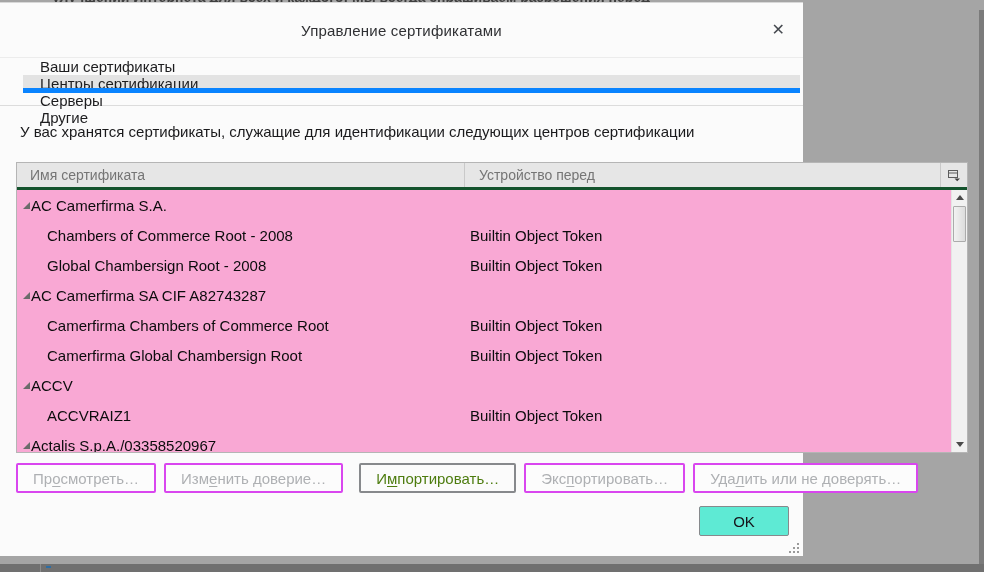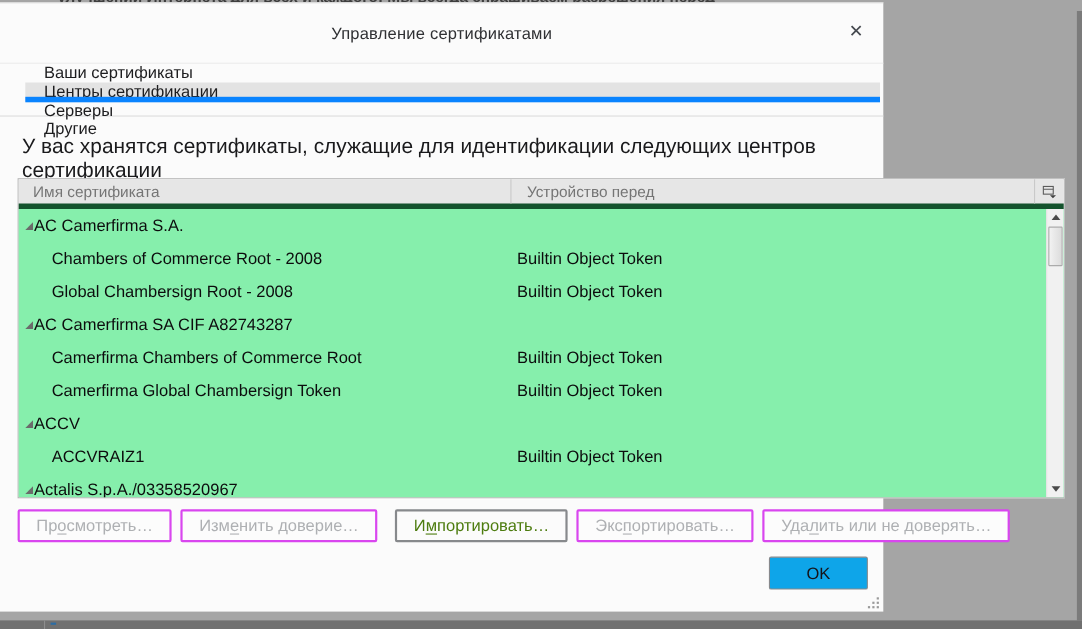--- a/index.html
+++ b/index.html
@@ -20,31 +20,31 @@
 
   .titlebar { position:relative; height:55px; border-bottom:1px solid #ececec; display:flex; align-items:center; justify-content:center; }
   .title { font-size:15px; color:#2f3033; letter-spacing:.2px; }
   .close { position:absolute; right:14px; top:50%; transform:translateY(-50%); font-size:16px; color:#45494f; cursor:pointer; line-height:1; padding:4px; }
 
   .tabs { display:flex; align-items:stretch; height:48px; padding-left:23px; border-bottom:1px solid #dcdcdc;flex-direction:column; }
   .tab { position:relative; display:flex; align-items:center; padding:0 17px; margin-right:3px; font-size:15px; color:#1d1d1f; cursor:pointer; }
   .tab.active { background:#e3e3e3; }
   .tab.active::after { content:""; position:absolute; left:0; right:0; bottom:-1px; height:5px; background:#0a84ff; }
 
-  .desc { margin:17px 0 12px 20px; font-size:19px; color:#1a1a1c; }
+  .desc { margin:17px 0 12px 20px; font-size:15px; color:#1a1a1c; }
 
   
   .table { position:absolute; left:16px; top:159px; width:952px; height:291px; border:1px solid #b5b5b5; background:#fff; }
-  .thead { display:flex; height:27px; background:#e6e6e6; border-bottom:5px solid #14532d; align-items:center; }
+  .thead { display:flex; height:27px; background:#e6e6e6; border-bottom:3px solid #14532d; align-items:center; }
   .th { font-size:14px; color:#757575; height:100%; display:flex; align-items:center; }
   .th-name { width:447px; padding-left:13px; }
   .th-token { flex:1; padding-left:14px; border-left:1px solid #c9c9c9; }
   .th-picker { width:27px; height:100%; display:flex; align-items:center; justify-content:center; border-left:1px solid #c9c9c9; cursor:pointer; }
 
-  .tbody { position:relative; height:262px; overflow:hidden; background:#86efac; }
+  .tbody { position:relative; height:262px; overflow:hidden; background:#f9a8d4; }
   .rows { margin-right:16px; }
   .row { display:flex; align-items:center; height:30px; font-size:15px; color:#0c0c0d; cursor:default; }
   .cell-name { width:447px; display:flex; align-items:center; overflow:hidden; white-space:nowrap; }
   .row.group .cell-name { padding-left:5px; }
   .row.leaf .cell-name { padding-left:30px; }
   .twisty { width:9px; height:9px; margin-right:0px; flex:none; }
   .cell-token { flex:1; padding-left:6px; white-space:nowrap; }
 
   
   .scrollbar { position:absolute; right:0; top:0; width:16px; height:262px; background:#f1f1f1; border-left:1px solid #e4e4e4; }
@@ -54,21 +54,21 @@
   .tri-down { width:0; height:0; border-left:4px solid transparent; border-right:4px solid transparent; border-top:5px solid #4a4a4a; }
   .sb-thumb { position:absolute; left:1px; top:16px; width:13px; height:36px; background:linear-gradient(90deg,#f2f2f2,#dcdcdc); border:1px solid #ababab; border-radius:1px; cursor:pointer; }
 
   
   .btn-row { position:absolute; left:16px; top:460px; display:flex; }
   .btn { height:30px; padding:0 15px; margin-right:8px; font-size:15px; background:#fcfcfc; border:2px solid #d946ef; border-radius:2px; color:#aeb0b3; font-family:inherit; cursor:default; white-space:nowrap; }
   .btn.enabled { color:#4d7c0f; border-color:#87898c; background:#fbfbfb; cursor:pointer; }
   .btn .ak { text-decoration:underline; text-underline-offset:2px; }
   .btn-import-gap { margin-left:8px; }
 
-  .ok-btn { position:absolute; right:14px; top:503px; width:90px; height:30px; font-size:15px; font-family:inherit; color:#15141a; background:#0ea5e9; border:1px solid #87898c; border-radius:2px; cursor:pointer; }
+  .ok-btn { position:absolute; right:14px; top:503px; width:90px; height:30px; font-size:15px; font-family:inherit; color:#15141a; background:#5eead4; border:1px solid #87898c; border-radius:2px; cursor:pointer; }
 
   .resize-grip { position:absolute; right:4px; bottom:3px; width:10px; height:10px; }
   .resize-grip i { position:absolute; width:2px; height:2px; background:#9a9a9a;
     box-shadow: 0 0 0 0 #9a9a9a, -4px 4px 0 0 #9a9a9a, 0 4px 0 0 #9a9a9a, -8px 8px 0 0 #9a9a9a, -4px 8px 0 0 #9a9a9a, 0 8px 0 0 #9a9a9a;
     right:0; top:0; }
 </style>
 </head>
 <body>
 
 <div class="page">
@@ -150,21 +150,21 @@
 
           <div class="row leaf">
             <div class="cell-name">
                 <span>Camerfirma Chambers of Commerce Root</span>
               </div>
             <div class="cell-token">Builtin Object Token</div>
           </div>
 
           <div class="row leaf">
             <div class="cell-name">
-                <span>Camerfirma Global Chambersign Token</span>
+                <span>Camerfirma Global Chambersign Root</span>
               </div>
             <div class="cell-token">Builtin Object Token</div>
           </div>
 
           <div class="row group">
             <div class="cell-name">
               <svg class="twisty" viewBox="0 0 9 9">
                   <polygon points="8,1 8,8 1,8" fill="#6b6b6b"></polygon>
                 </svg>
               <span>ACCV</span>

